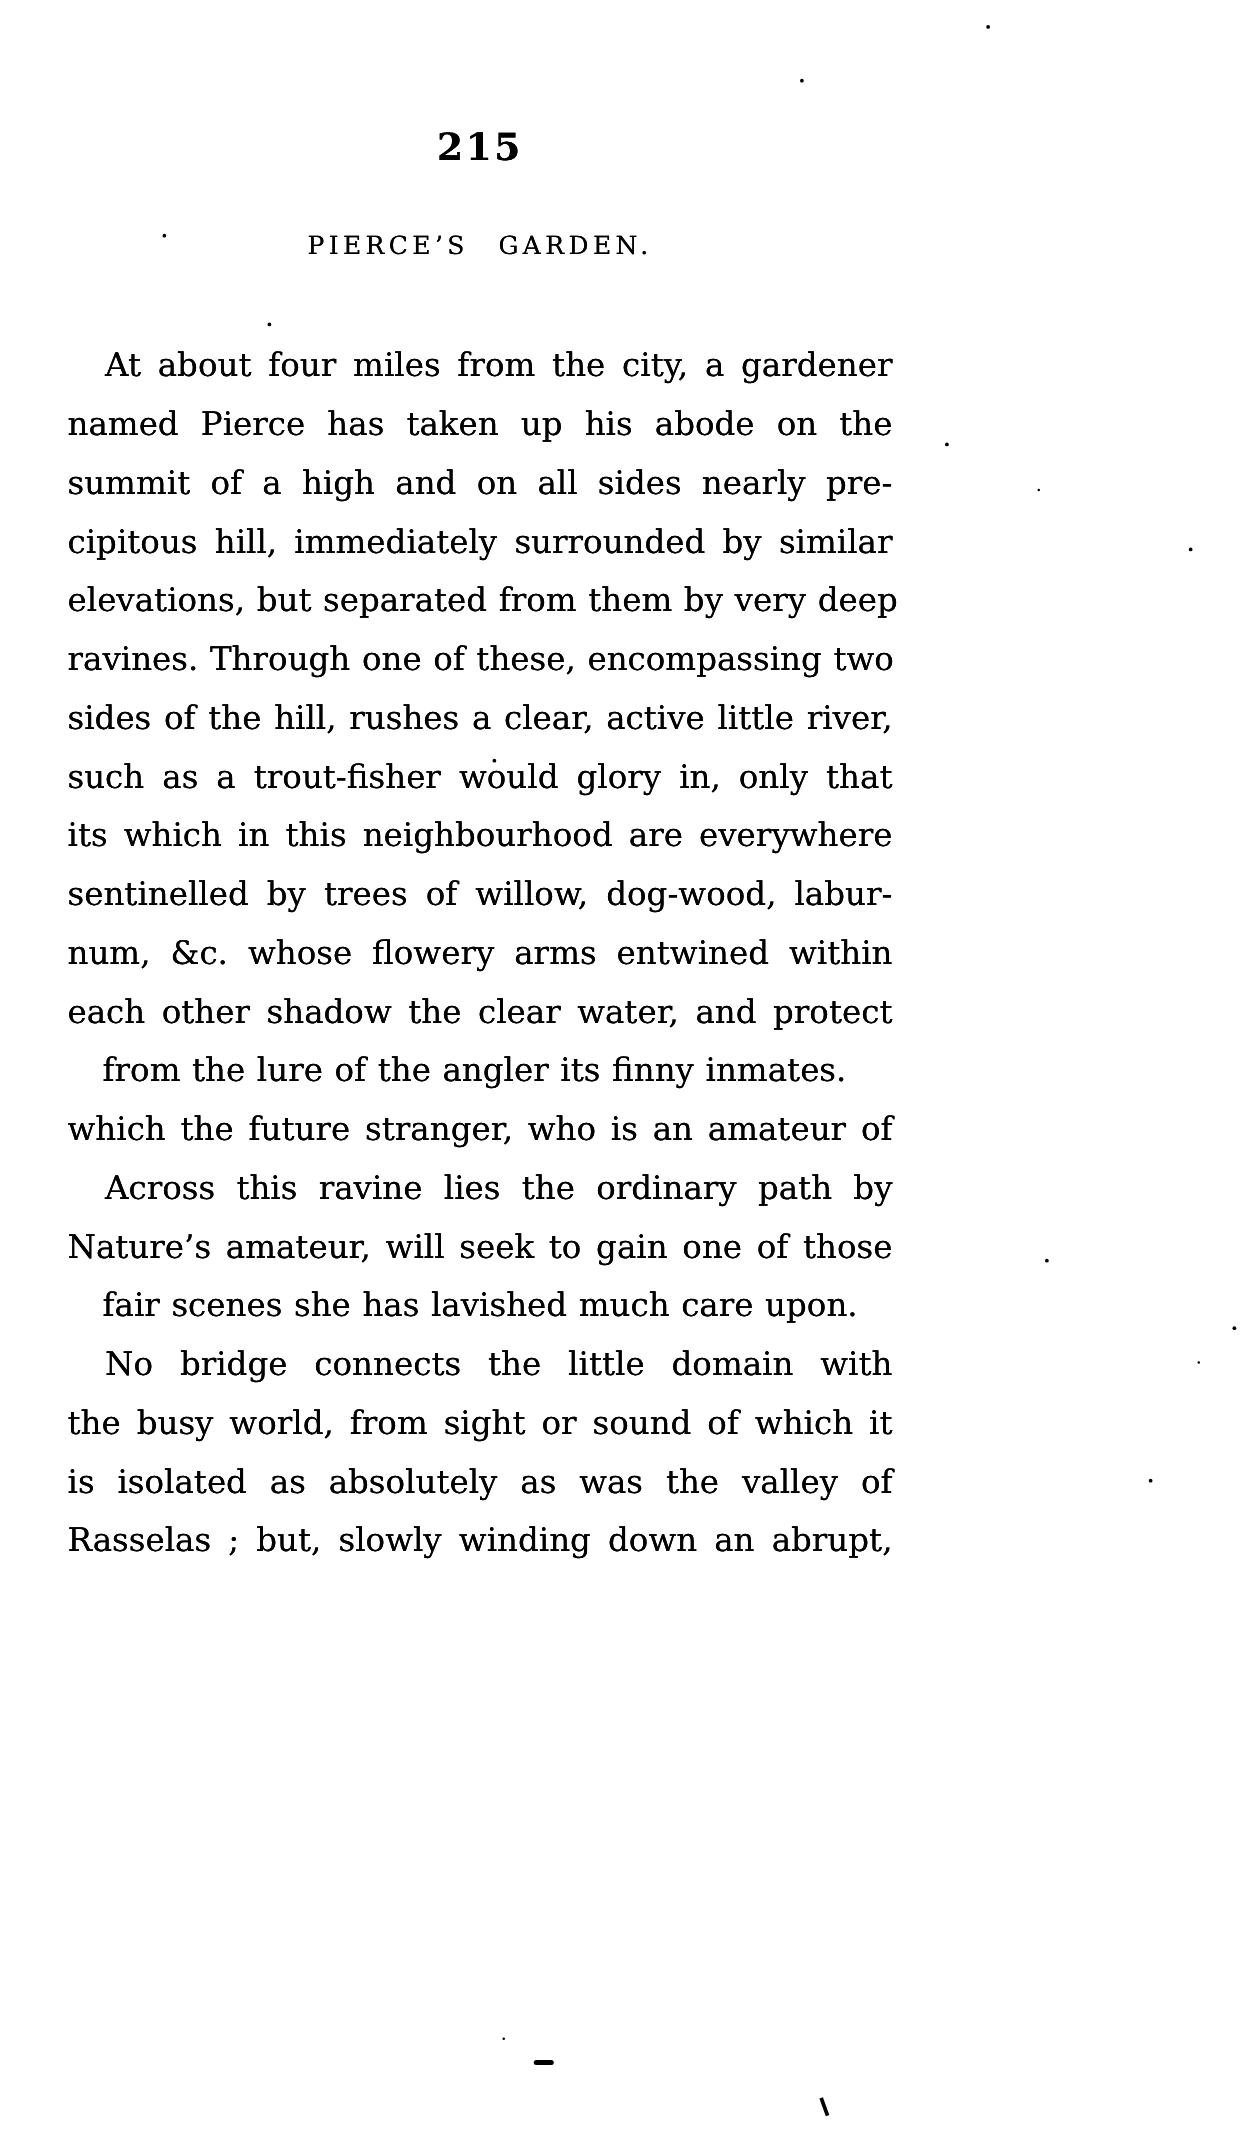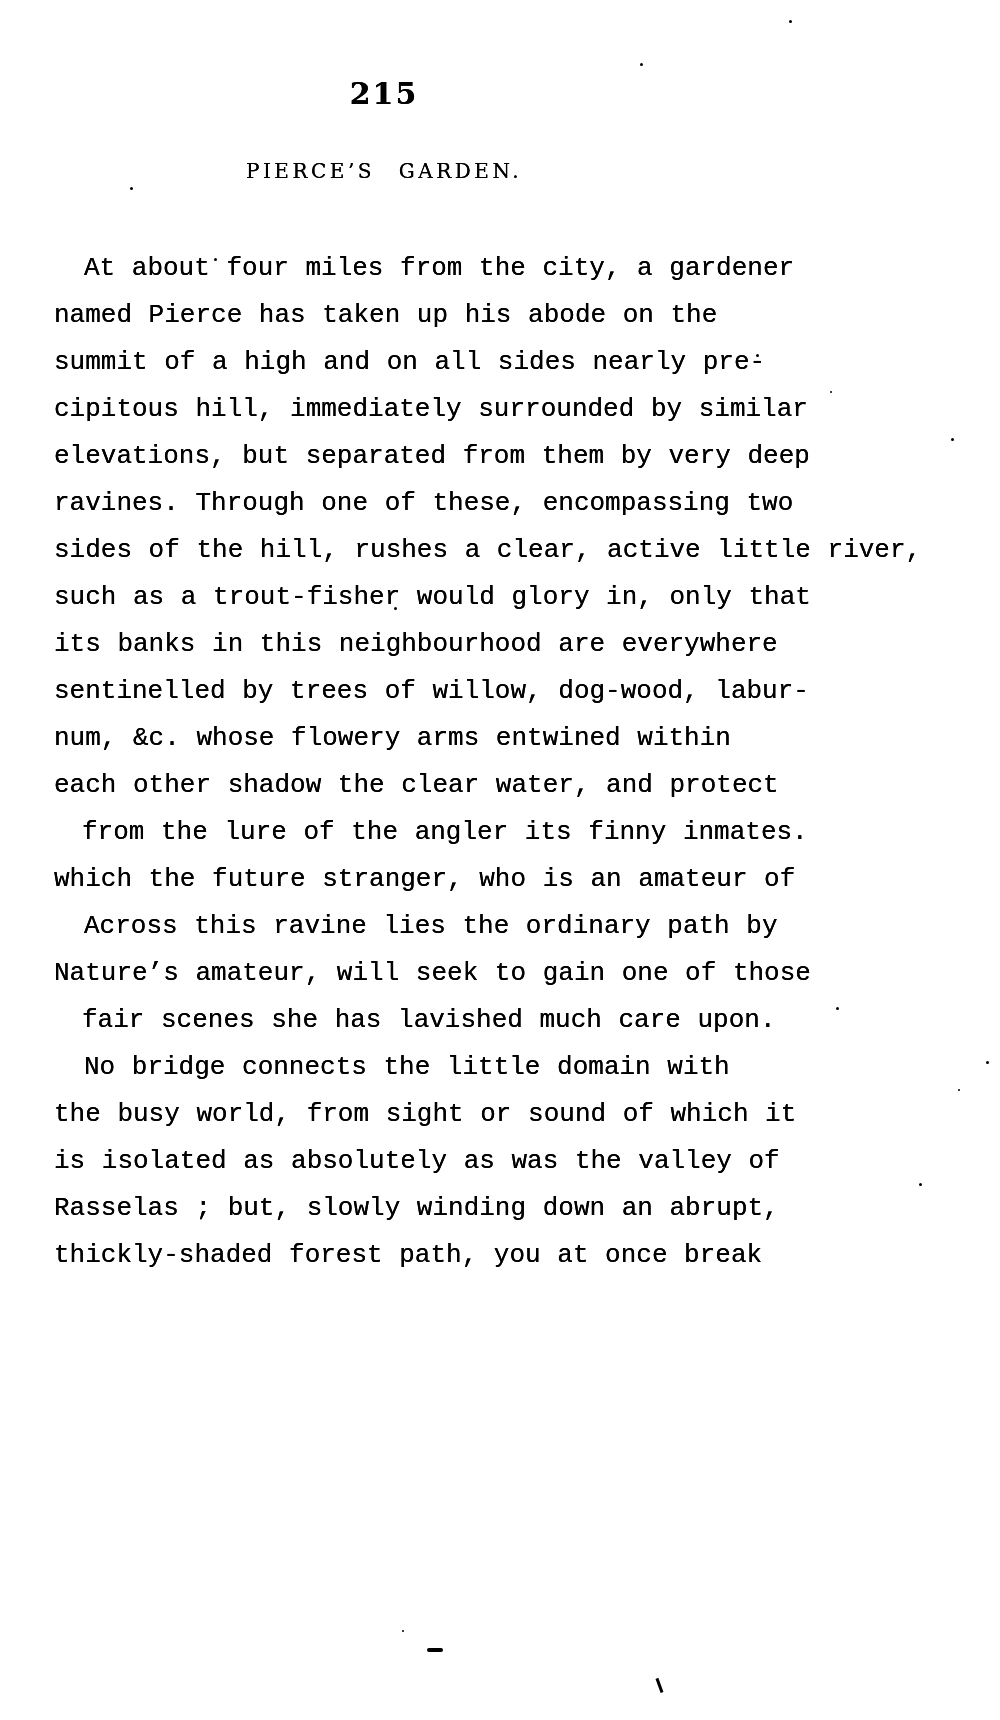--- a/index.html
+++ b/index.html
@@ -12,41 +12,41 @@
     font-family: "DejaVu Serif", "Liberation Serif", serif;
     overflow: hidden;
   }
   .column {
     position: absolute;
     left: 54px;
     top: 0;
     width: 660px;
   }
   .page-number {
-    margin-top: 76px;
+    margin-top: 101px;
     text-align: center;
     font-size: 30px;
     font-weight: bold;
     letter-spacing: 2px;
     text-shadow: 0 0 0.5px #000;
   }
   .heading {
     margin-top: 48px;
     text-align: center;
     font-size: 20px;
     letter-spacing: 3.5px;
     word-spacing: 14px;
     text-shadow: 0 0 0.4px #000;
   }
   .page-body {
     margin-top: 62px;
     font-size: 26px;
     text-shadow: 0 0 0.4px #000;
   }
-  .paragraph { margin: 0; font-family: Liberation Mono, monospace; }
+  .paragraph { margin: 0; }
   .line {
     line-height: 47px;
     height: 47px;
     text-align: justify;
     text-align-last: justify;
     -moz-text-align-last: justify;
     word-spacing: 1px;
     white-space: nowrap;
     overflow: visible;
   }
@@ -72,38 +72,37 @@
     <div class="page-body">
         <div class="paragraph">
           <div class="line indent">At about four miles from the city, a gardener</div>
           <div class="line">named Pierce has taken up his abode on the</div>
           <div class="line">summit of a high and on all sides nearly pre-</div>
           <div class="line">cipitous hill, immediately surrounded by similar</div>
           <div class="line">elevations, but separated from them by very deep</div>
           <div class="line">ravines.  Through one of these, encompassing two</div>
           <div class="line">sides of the hill, rushes a clear, active little river,</div>
           <div class="line">such as a trout-fisher would glory in, only that</div>
-          <div class="line">its banks in this neighbourhood are everywhere</div>
+          <div class="line">its which in this neighbourhood are everywhere</div>
           <div class="line">sentinelled by trees of willow, dog-wood, labur-</div>
           <div class="line">num, &amp;c. whose flowery arms entwined within</div>
           <div class="line">each other shadow the clear water, and protect</div>
           <div class="line para-end">from the lure of the angler its finny inmates.</div>
         </div>
         <div class="paragraph">
           <div class="line">which the future stranger, who is an amateur of</div>
           <div class="line indent">Across this ravine lies the ordinary path by</div>
           <div class="line">Nature’s amateur, will seek to gain one of those</div>
           <div class="line para-end">fair scenes she has lavished much care upon.</div>
         </div>
         <div class="paragraph">
           <div class="line indent">No bridge connects the little domain with</div>
           <div class="line">the busy world, from sight or sound of which it</div>
           <div class="line">is isolated as absolutely as was the valley of</div>
           <div class="line">Rasselas ; but, slowly winding down an abrupt,</div>
-          <div class="line">thickly-shaded forest path, you at once break</div>
         </div>
       </div>
   </div>
   <div>
       <span class="artifact dot" style="left: 789px; top: 20px; width: 3px; height: 3px;"></span>
       <span class="artifact dot" style="left: 640px; top: 63px; width: 3px; height: 3px;"></span>
       <span class="artifact dot" style="left: 130px; top: 187px; width: 3px; height: 3px;"></span>
       <span class="artifact dot" style="left: 214px; top: 258px; width: 3px; height: 3px;"></span>
       <span class="artifact dot" style="left: 756px; top: 354px; width: 3px; height: 3px;"></span>
       <span class="artifact dot" style="left: 830px; top: 391px; width: 2px; height: 2px;"></span>

